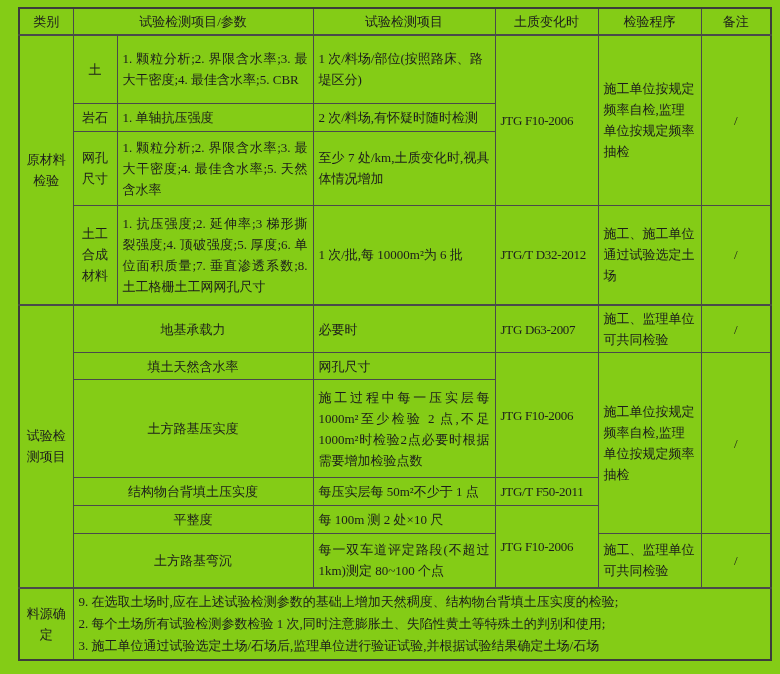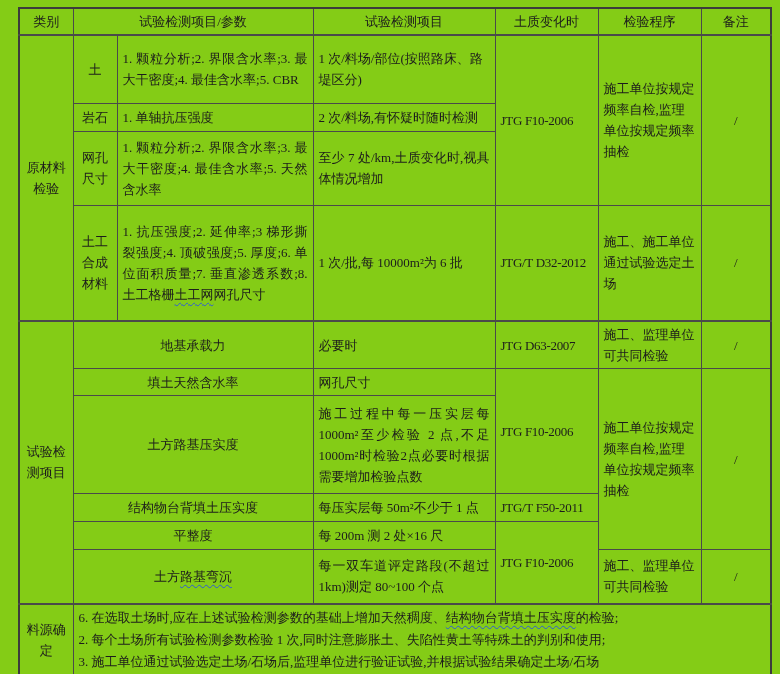--- a/index.html
+++ b/index.html
@@ -20,21 +20,20 @@
     overflow:hidden;
   }
   .spec tr.hdr th{border-bottom-width:2px;text-align:center;padding:2px 2px;}
   .spec tr.sep td{border-top-width:2px;}
   .c-center{text-align:center;}
   .c-left{text-align:left;}
   .c-just{text-align:justify;text-align-last:left;}
   .std{text-align:left;white-space:nowrap;font-size:12px;letter-spacing:-0.3px;}
   .slash{text-align:center;}
   .wavy{
-    text-decoration:underline;
     text-decoration-style:wavy;
     text-decoration-color:#2e5bd7;
     text-decoration-thickness:1px;
     text-underline-offset:3px;
   }
   .note-line{line-height:22px;}
 </style>
 </head>
 <body>
 
@@ -72,21 +71,21 @@
     <tr style="height:28px">
       <td class="c-center">岩石</td>
       <td class="c-left">1. 单轴抗压强度</td>
       <td class="c-left">2 次/料场,有怀疑时随时检测</td>
     </tr>
     <tr style="height:74px">
       <td class="c-center">网孔尺寸</td>
       <td class="c-just">1. 颗粒分析;2. 界限含水率;3. 最大干密度;4. 最佳含水率;5. 天然含水率</td>
       <td class="c-just">至少 7 处/km,土质变化时,视具体情况增加</td>
     </tr>
-    <tr style="height:116px">
+    <tr style="height:100px">
       <td class="c-center">土工合成材料</td>
       <td class="c-just"><span>1. 抗压强度;2. 延伸率;3 梯形撕裂强度;4. 顶破强度;5. 厚度;6. 单位面积质量;7. 垂直渗透系数;8. 土工格栅</span><span class="wavy">土工网</span><span>网孔尺寸</span></td>
       <td class="c-left">1 次/批,每 10000m²为 6 批</td>
       <td class="std">JTG/T D32-2012</td>
       <td class="c-left">施工、施工单位通过试验选定土场</td>
       <td class="slash">/</td>
     </tr>
 
     <tr class="sep" style="height:47px">
       <td rowspan="6" class="c-center">试验检测项目</td>
@@ -107,33 +106,33 @@
       <td colspan="2" class="c-center">土方路基压实度</td>
       <td class="c-just">施工过程中每一压实层每1000m²至少检验 2 点,不足1000m²时检验2点必要时根据需要增加检验点数</td>
     </tr>
     <tr style="height:28px">
       <td colspan="2" class="c-center">结构物台背填土压实度</td>
       <td class="c-left">每压实层每 50m²不少于 1 点</td>
       <td class="std">JTG/T F50-2011</td>
     </tr>
     <tr style="height:28px">
       <td colspan="2" class="c-center">平整度</td>
-      <td class="c-left">每 200m 测 2 处×16 尺</td>
+      <td class="c-left">每 100m 测 2 处×10 尺</td>
       <td rowspan="2" class="std">JTG F10-2006</td>
     </tr>
     <tr style="height:54px">
       <td colspan="2" class="c-center"><span>土方</span><span class="wavy">路基弯沉</span></td>
       <td class="c-just">每一双车道评定路段(不超过1km)测定 80~100 个点</td>
       <td class="c-left">施工、监理单位可共同检验</td>
       <td class="slash">/</td>
     </tr>
 
     <tr class="sep" style="height:66px">
       <td class="c-center">料源确定</td>
       <td colspan="6" class="c-left">
-        <div class="note-line"><span>6. 在选取土场时,应在上述试验检测参数的基础上增加天然稠度、</span><span class="wavy">结构物台背填土压实度</span><span>的检验;</span></div>
+        <div class="note-line"><span>9. 在选取土场时,应在上述试验检测参数的基础上增加天然稠度、</span><span class="wavy">结构物台背填土压实度</span><span>的检验;</span></div>
         <div class="note-line">2. 每个土场所有试验检测参数检验 1 次,同时注意膨胀土、失陷性黄土等特殊土的判别和使用;</div>
         <div class="note-line">3. 施工单位通过试验选定土场/石场后,监理单位进行验证试验,并根据试验结果确定土场/石场</div>
       </td>
     </tr>
   </tbody>
     </table>
 </div>
 
 </body></html>

